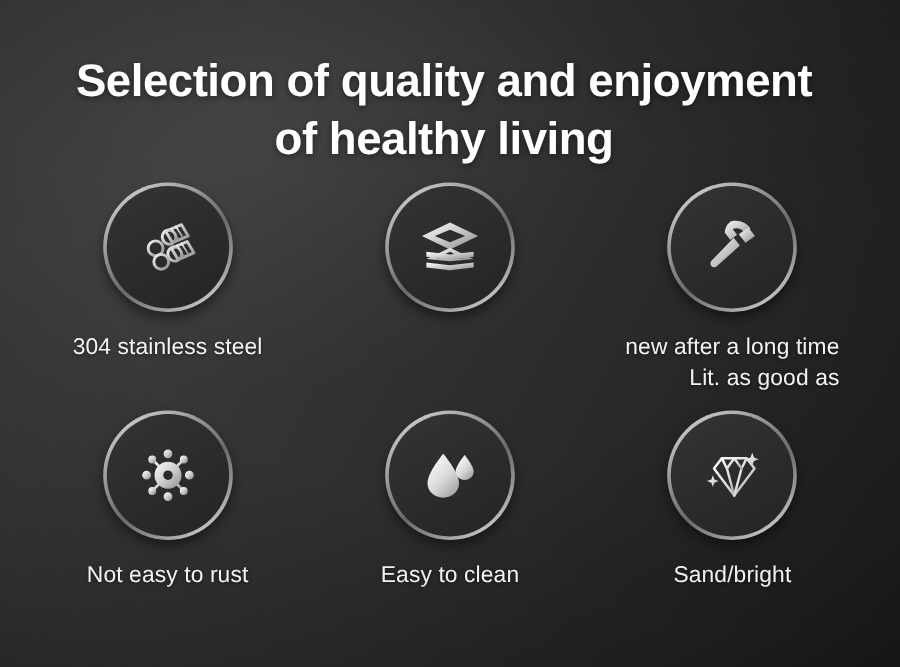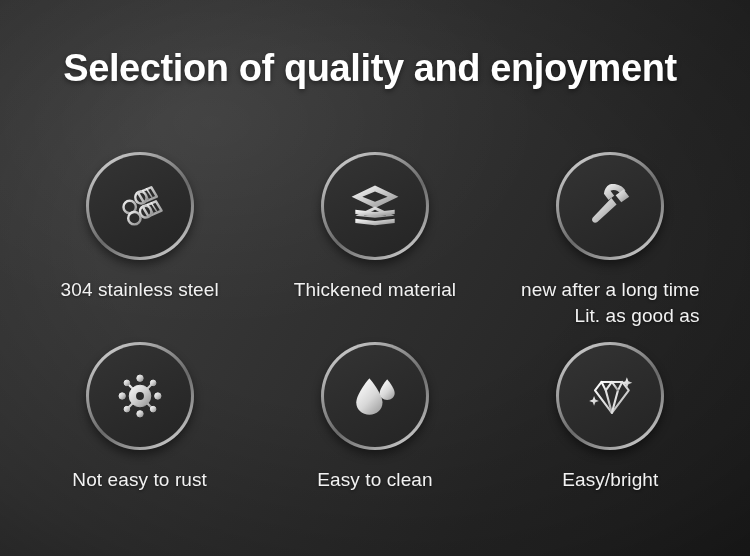--- a/index.html
+++ b/index.html
@@ -115,20 +115,21 @@
 <div id="banner">
 
   <div class="bg-base"></div>
   <div class="bg-glow"></div>
   <div class="bg-vignette"></div>
 
   <div class="content">
 
     <div class="title">
       <span class="line">Selection of quality and enjoyment</span>
+      <span class="line">of healthy living</span>
     </div>
 
     <div class="grid">
 
       <div class="cell">
         <div class="ring">
           <svg class="glyph" viewBox="0 0 64 64">
             <defs>
               <linearGradient id="mtl1" x1="0" y1="0" x2="1" y2="1">
                 <stop offset="0" stop-color="#f3f3f3"></stop>
@@ -171,23 +172,20 @@
             <g fill="url(#mtl2)">
 
               <path d="M32 10 L57 22 L32 34 L7 22 Z M32 16.5 L18.5 22 L32 27.5 L45.5 22 Z"></path>
 
               <path d="M32 32.5 L53 42.5 L32 44.5 L11 42.5 Z M32 36 L20 42 L32 41 L44 42 Z"></path>
               <path d="M11 36 L32 38.5 L53 36 L53 40.5 L32 43 L11 40.5 Z"></path>
 
               <path d="M11 45.5 L32 48 L53 45.5 L53 50 L32 52.5 L11 50 Z"></path>
             </g>
           </svg>
-        </div>
-        <div class="label">
-          <span class="line">Thickened material</span>
         </div>
       </div>
 
       <div class="cell">
         <div class="ring">
           <svg class="glyph" viewBox="0 0 64 64">
             <defs>
               <linearGradient id="mtl3" x1="0" y1="0" x2="1" y2="1">
                 <stop offset="0" stop-color="#f6f6f6"></stop>
                 <stop offset="0.5" stop-color="#c6c6c6"></stop>
@@ -292,19 +290,19 @@
               <path d="M27.5 26 L34 17 L40.5 26"></path>
             </g>
             <g fill="url(#mtl6)">
 
               <path d="M50 12 L51.6 16.2 L55.8 17.8 L51.6 19.4 L50 23.6 L48.4 19.4 L44.2 17.8 L48.4 16.2 Z"></path>
               <path d="M15 32 L16.4 35.8 L20.2 37.2 L16.4 38.6 L15 42.4 L13.6 38.6 L9.8 37.2 L13.6 35.8 Z"></path>
             </g>
           </svg>
         </div>
         <div class="label">
-          <span class="line">Easy/bright</span>
+          <span class="line">Sand/bright</span>
         </div>
       </div>
 
     </div>
   </div>
 </div>
 
 </body></html>

